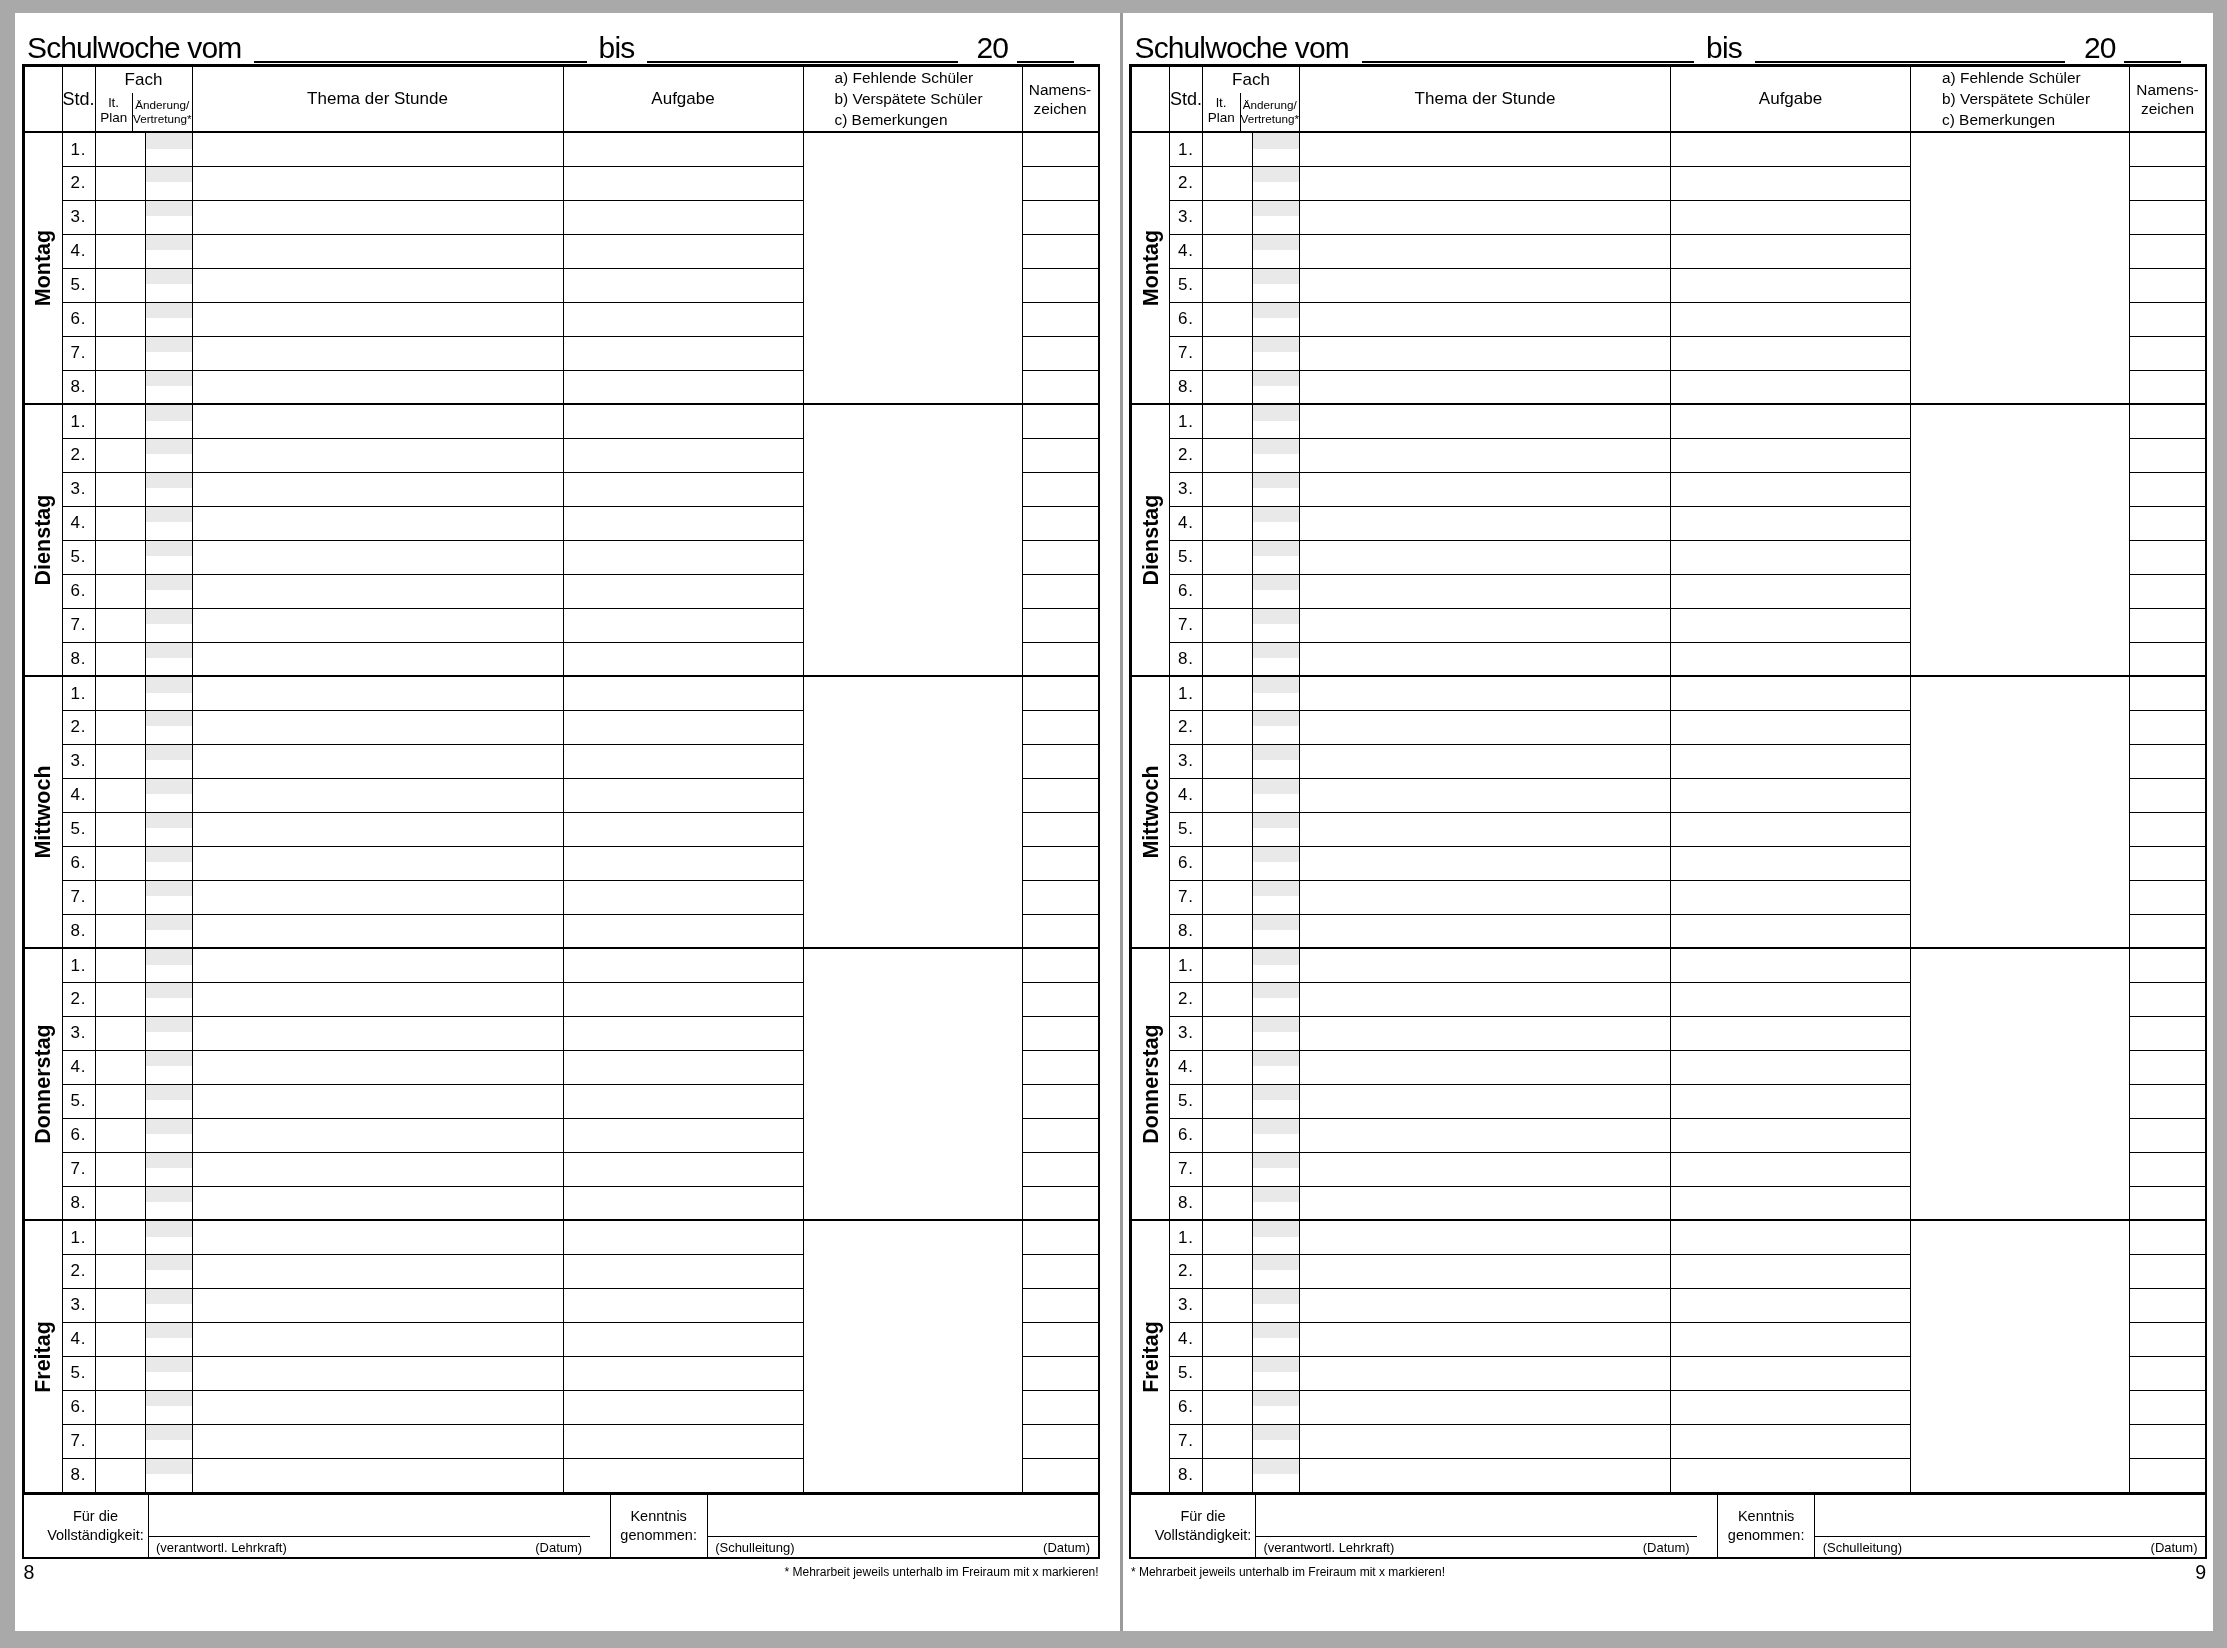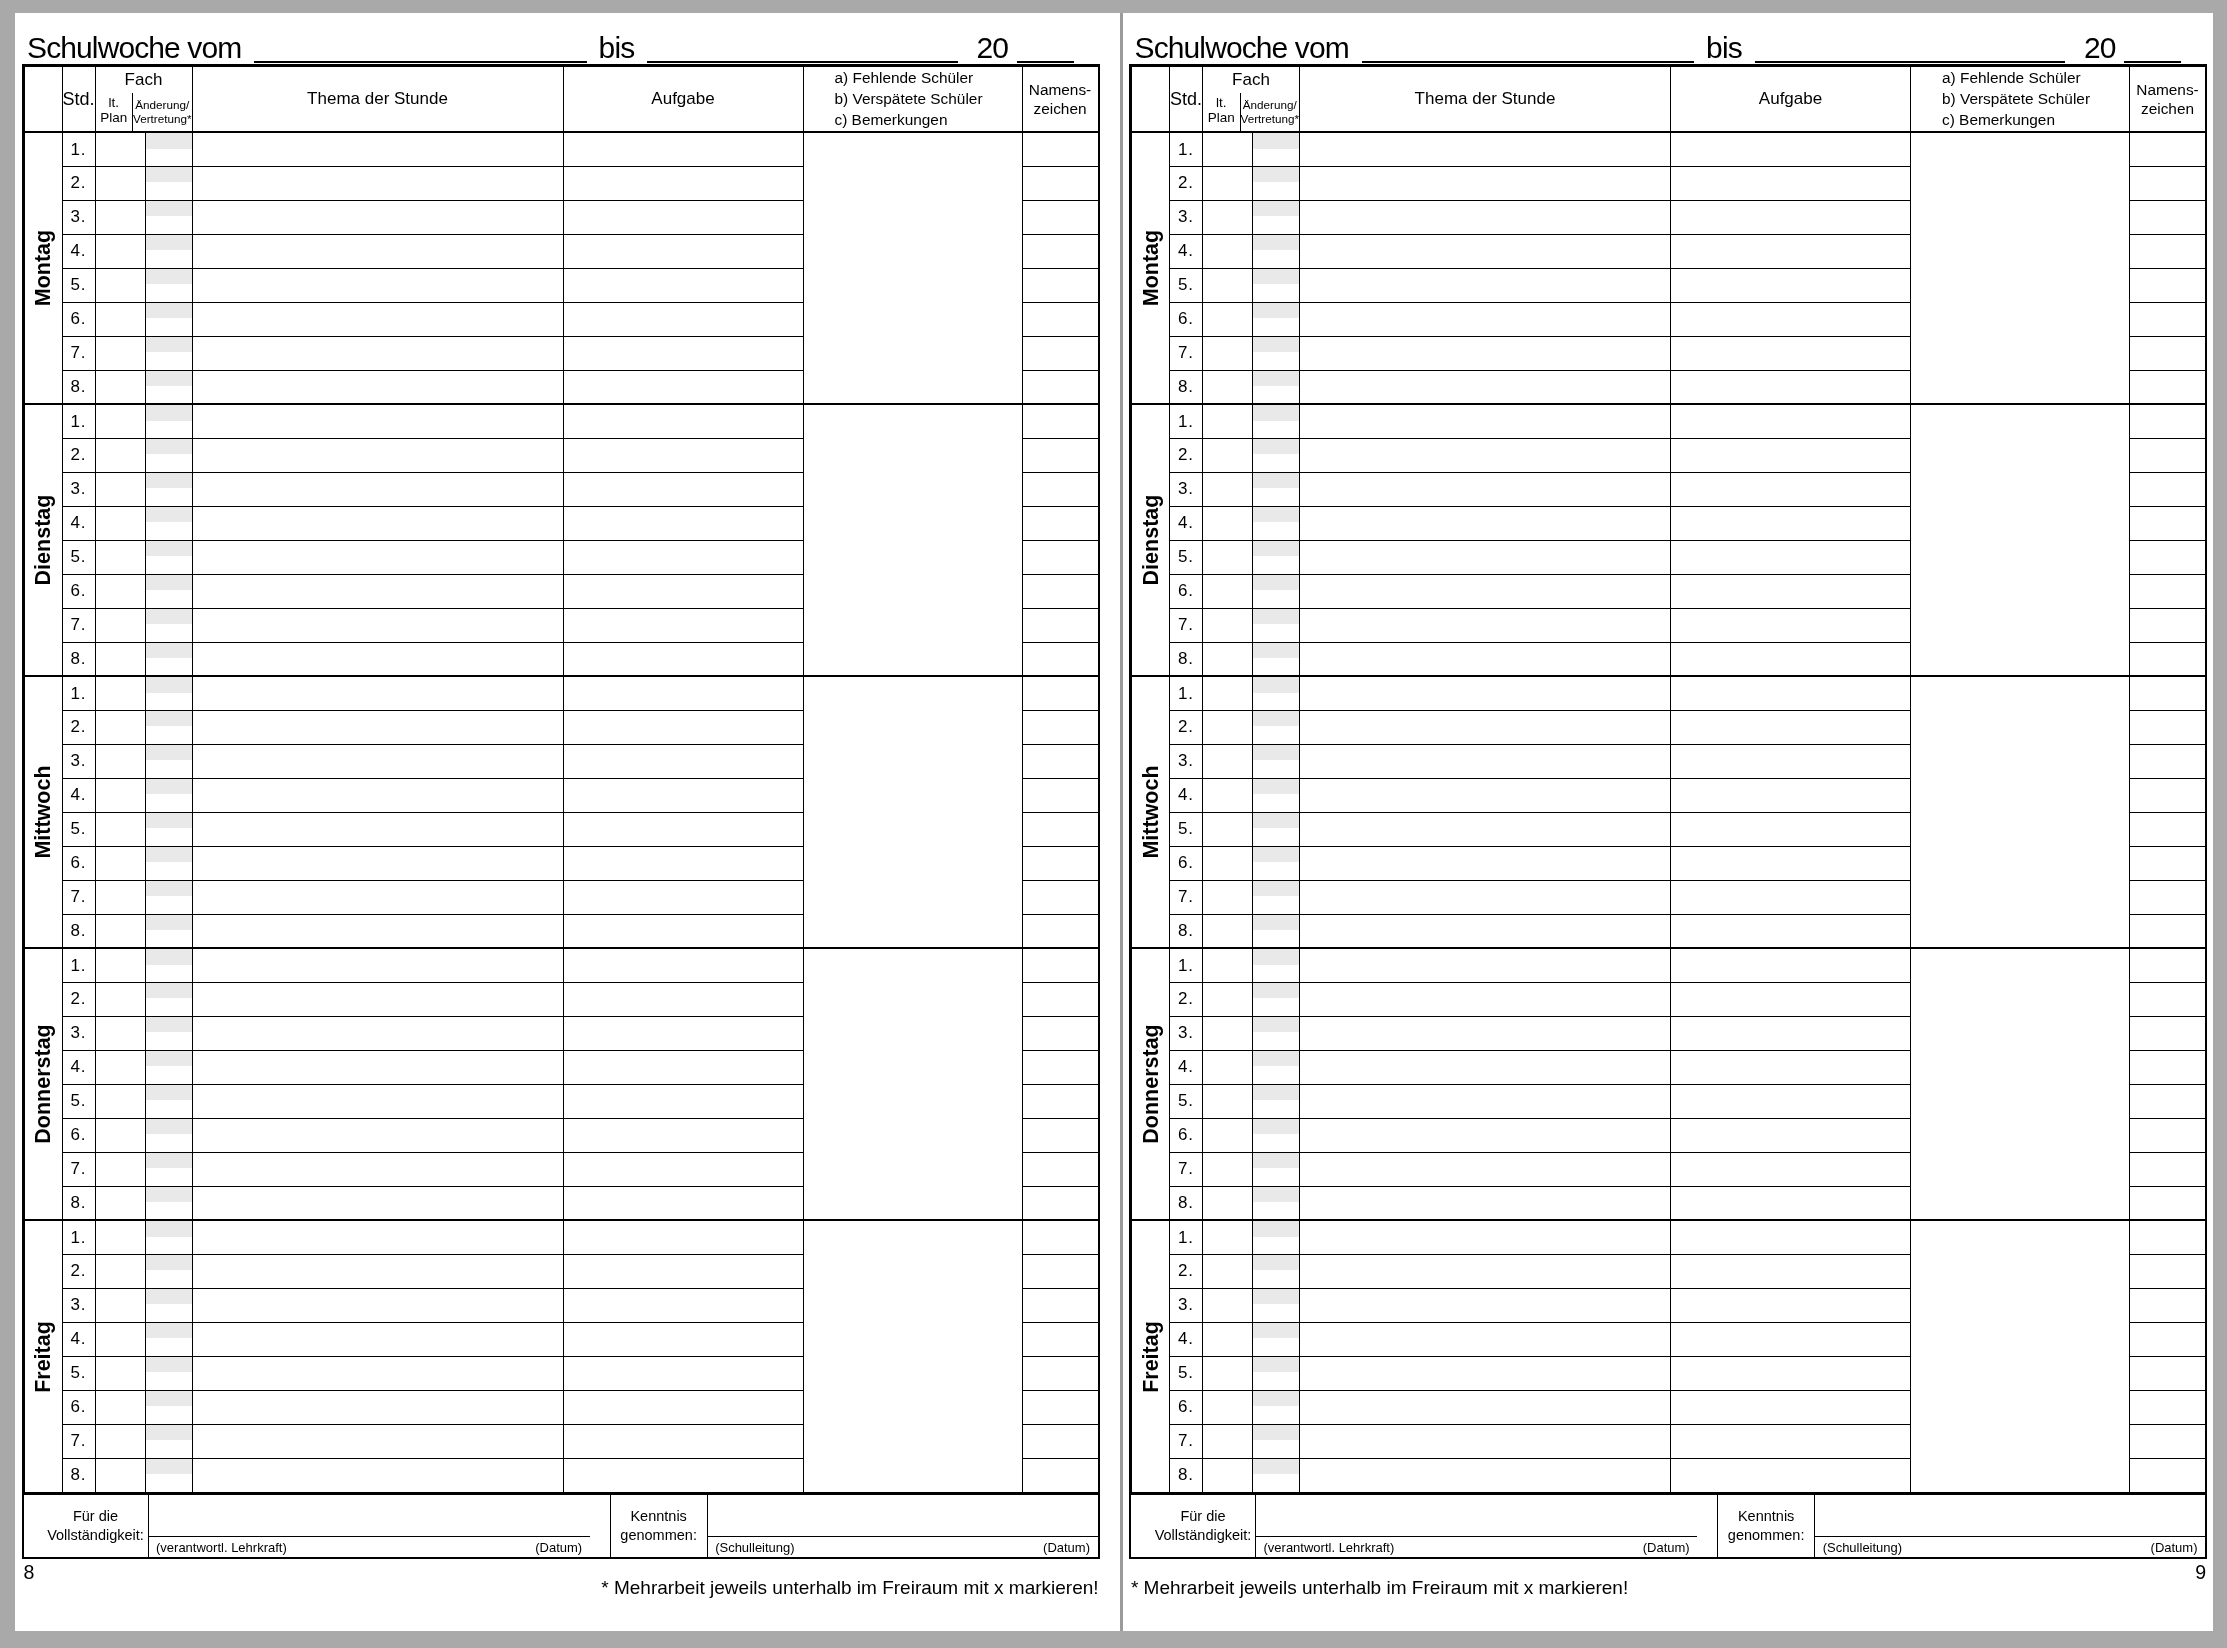--- a/index.html
+++ b/index.html
@@ -61,21 +61,21 @@
   .frow{display:flex;border-top:2.3px solid #000;height:64px;box-sizing:border-box;}
   .flabel{flex:0 0 105px;display:flex;flex-direction:column;justify-content:center;align-items:center;text-align:center;font-size:14.5px;line-height:1.3;border-right:0.9px solid #000;box-sizing:border-box;margin-left:20px;}
   .flabel.ack{flex:0 0 98px;border-left:1.9px solid #000;}
   .fsig{flex:1 1 auto;display:flex;flex-direction:column;}
   .sigspace{flex:1;}
   .fsigline{border-top:0.9px solid #000;height:20.5px;display:flex;justify-content:space-between;align-items:center;padding:0 7.5px;font-size:13px;box-sizing:border-box;}
 
   
   .belowrow{width:1079px;display:flex;justify-content:space-between;align-items:flex-start;margin-top:3.7px;padding:0 1.9px;box-sizing:border-box;}
   .pagenum{font-size:19.6px;line-height:1;}
-  .footnote{font-size:19px;line-height:1.2;padding-top:2.8px;margin-top:12px;}
+  .footnote{font-size:12px;line-height:1.2;padding-top:2.8px;}
 </style>
 </head>
 <body>
 
 <div class="bg" style="background: rgb(169, 169, 169);">
   <div class="spread" style="background: rgb(255, 255, 255);">
     <div id="pages-host">
         <div class="pageblock p0">
           <div class="titlebar">
             <span class="t-text">Schulwoche vom</span>

